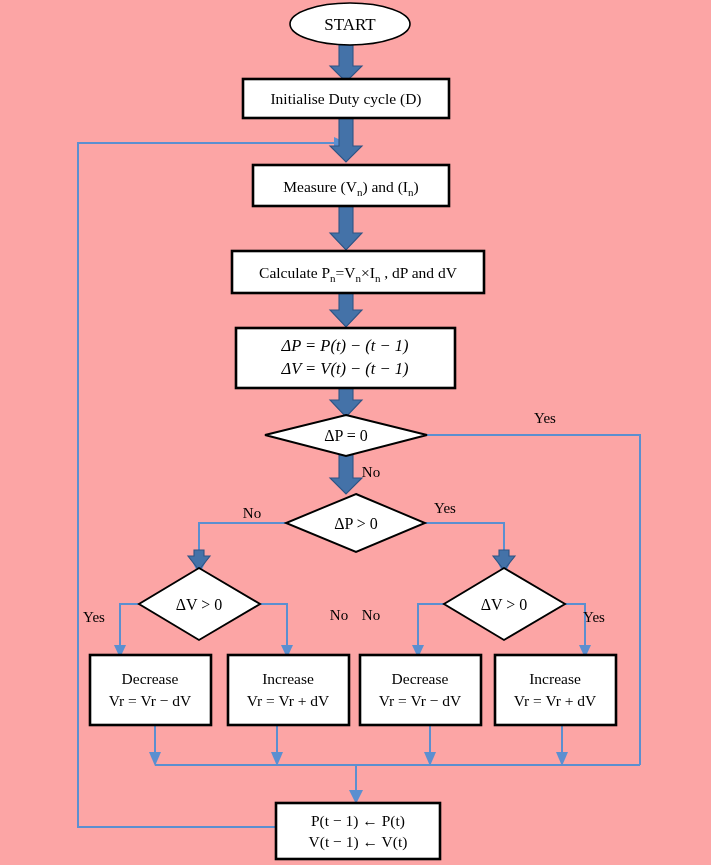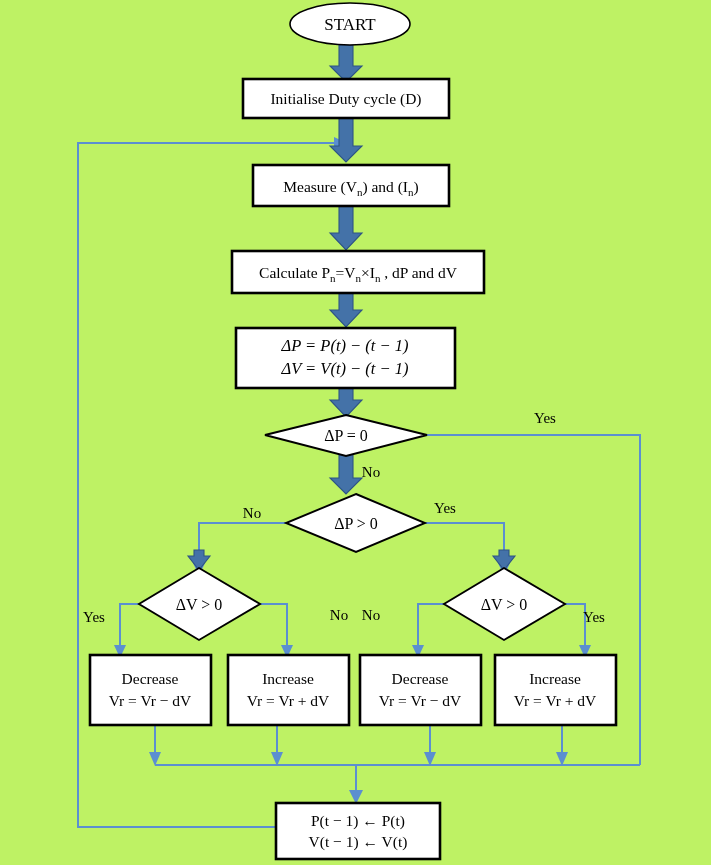--- a/index.html
+++ b/index.html
@@ -1,18 +1,18 @@
 <!DOCTYPE html>
 <html><head>
 <meta charset="utf-8">
 <style>
   html,body{margin:0;padding:0;background:#ffffff;}
   body{width:711px;height:865px;overflow:hidden;
        font-family:"Liberation Serif","DejaVu Serif",serif;}
-  #stage{position:relative;width:711px;height:865px;background:#bef264;}
+  #stage{position:relative;width:711px;height:865px;background:#fca5a5;}
   svg#flow{position:absolute;left:0;top:0;width:711px;height:865px;}
   .node-box{fill:#ffffff;stroke:#000000;stroke-width:2.6;}
   .node-diamond{fill:#ffffff;stroke:#000000;stroke-width:1.9;}
   .node-ellipse{fill:#ffffff;stroke:#000000;stroke-width:1.6;}
   .conn{stroke:#5B8FD0;stroke-width:2;fill:none;stroke-linejoin:miter;}
   .conn-head{fill:#5B8FD0;}
   .fat{fill:#4472A8;stroke:#2E5484;stroke-width:1.1;}
   text{font-family:"Liberation Serif","DejaVu Serif",serif;fill:#000;}
   .t-node{font-size:15.5px;text-anchor:middle;}
   .t-math{font-size:16.5px;text-anchor:middle;font-style:italic;}

